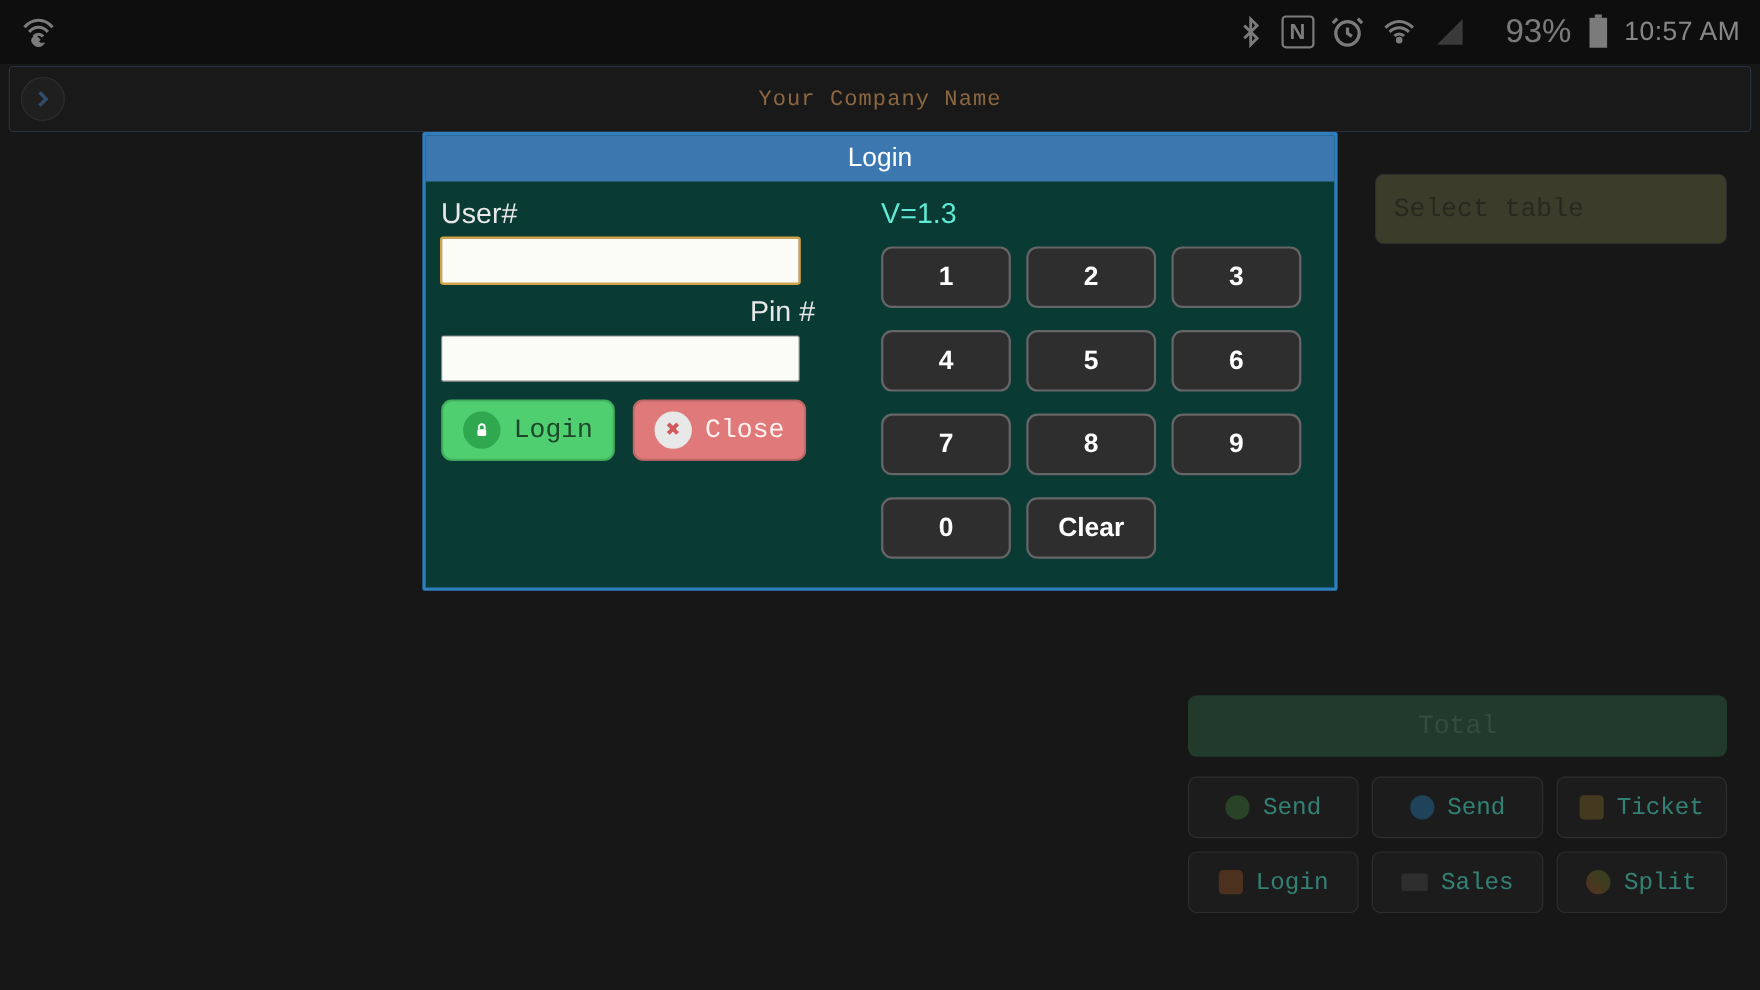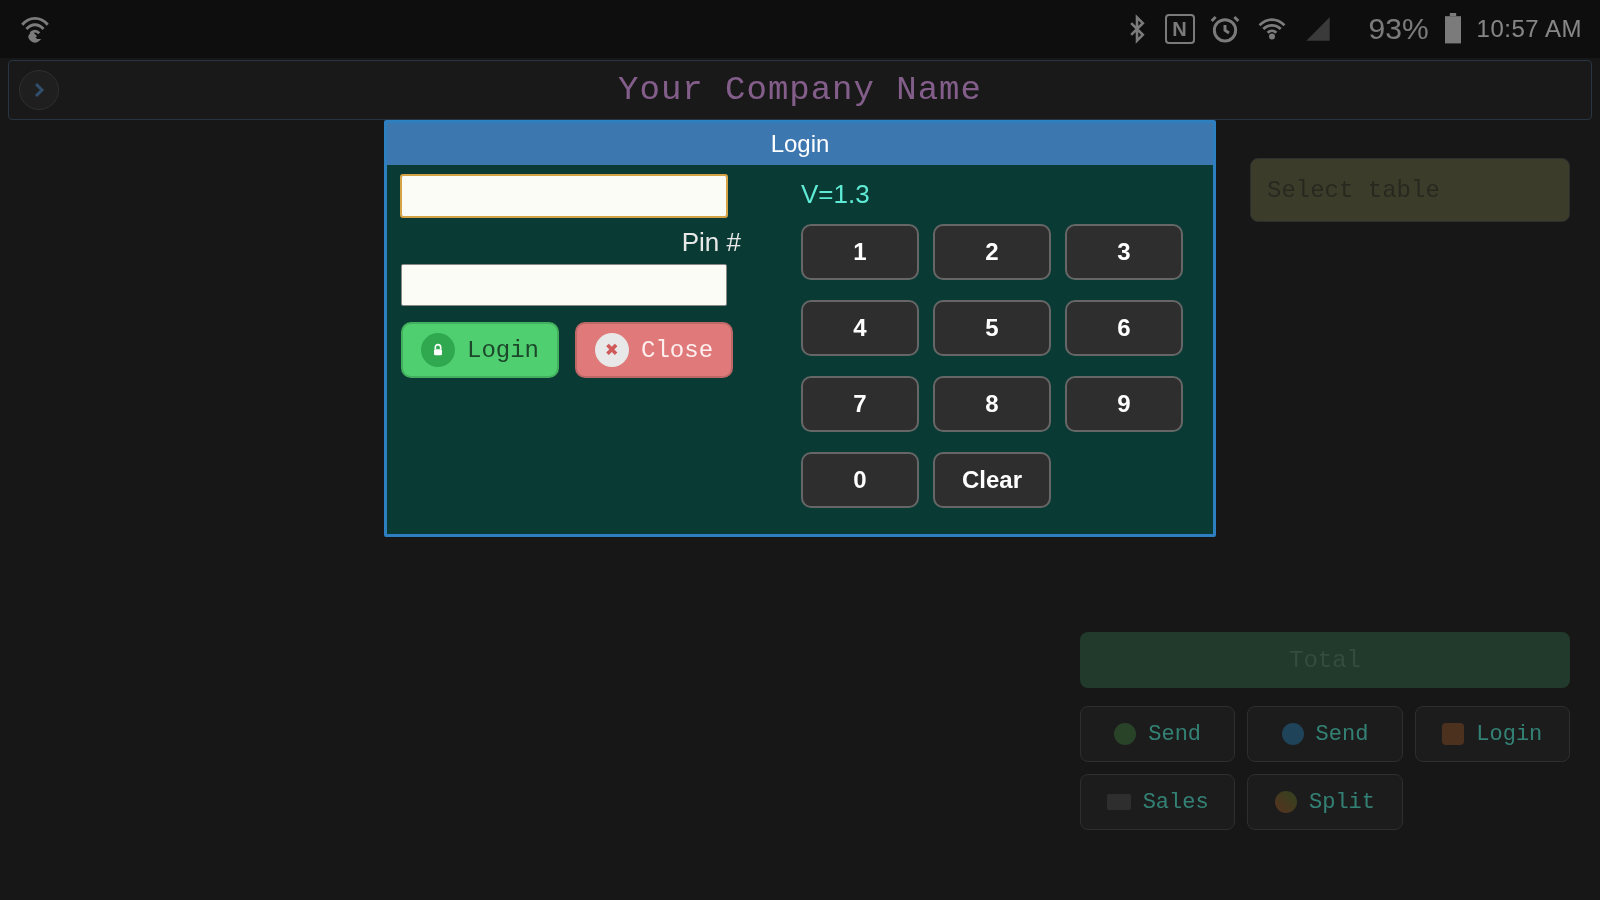--- a/index.html
+++ b/index.html
@@ -30,22 +30,22 @@
     border-radius: 4px;
     margin: 2px 8px 0 8px;
     display: flex;
     align-items: center;
     position: relative;
   }
   .app-header .title {
     position: absolute;
     left: 50%;
     transform: translateX(-50%);
-    color: #f0abfc;
-    font-size: 34px;
+    color: #fdba74;
+    font-size: 20px;
     letter-spacing: 1px;
   }
   .header-expand {
     width: 40px; height: 40px;
     margin-left: 10px;
     background: #3a3a3a;
     border: 1px solid #555;
     border-radius: 20px;
     display: flex; align-items: center; justify-content: center;
     color: #5b8fc7;
@@ -262,20 +262,24 @@
     <div class="btn-grid">
       <div class="action-btn">
         <span class="mini-icon" style="background:#4a7a4a;"></span>
         <span>Send</span>
       </div>
       <div class="action-btn">
         <span class="mini-icon" style="background:#3a7aa0;"></span>
         <span>Send</span>
       </div>
       <div class="action-btn">
+        <span class="mini-icon" style="background:#7a6a3a;border-radius:4px;"></span>
+        <span>Ticket</span>
+      </div>
+      <div class="action-btn">
         <span class="mini-icon" style="background:#8a5a3a;border-radius:4px;"></span>
         <span>Login</span>
       </div>
       <div class="action-btn">
         <span class="mini-icon" style="background:#555;border-radius:2px;width:24px;height:16px;"></span>
         <span>Sales</span>
       </div>
       <div class="action-btn">
         <span class="mini-icon" style="background:linear-gradient(45deg,#a05a3a,#5a7a3a);"></span>
         <span>Split</span>
@@ -283,20 +287,21 @@
     </div>
   </div>
 </div>
 
 <div class="overlay"></div>
 
 <div class="dialog">
   <div class="dialog-header">Login</div>
   <div class="dialog-body">
     <div class="left-col">
+      <div class="form-label">User#</div>
       <input class="text-input focused" value="" style="">
       <div class="form-label" style="margin-top:10px;text-align:right;">Pin #</div>
       <input class="text-input" type="password" value="" style="">
       <div class="button-row">
         <div class="login-btn">
           <span class="circ-icon lock-circ">
             <svg width="16" height="16" viewBox="0 0 24 24" fill="#fff">
                 <rect x="6" y="11" width="12" height="9" rx="2"></rect>
                 <path d="M8 11V8a4 4 0 018 0v3" fill="none" stroke="#fff" stroke-width="2.5"></path>
               </svg>

